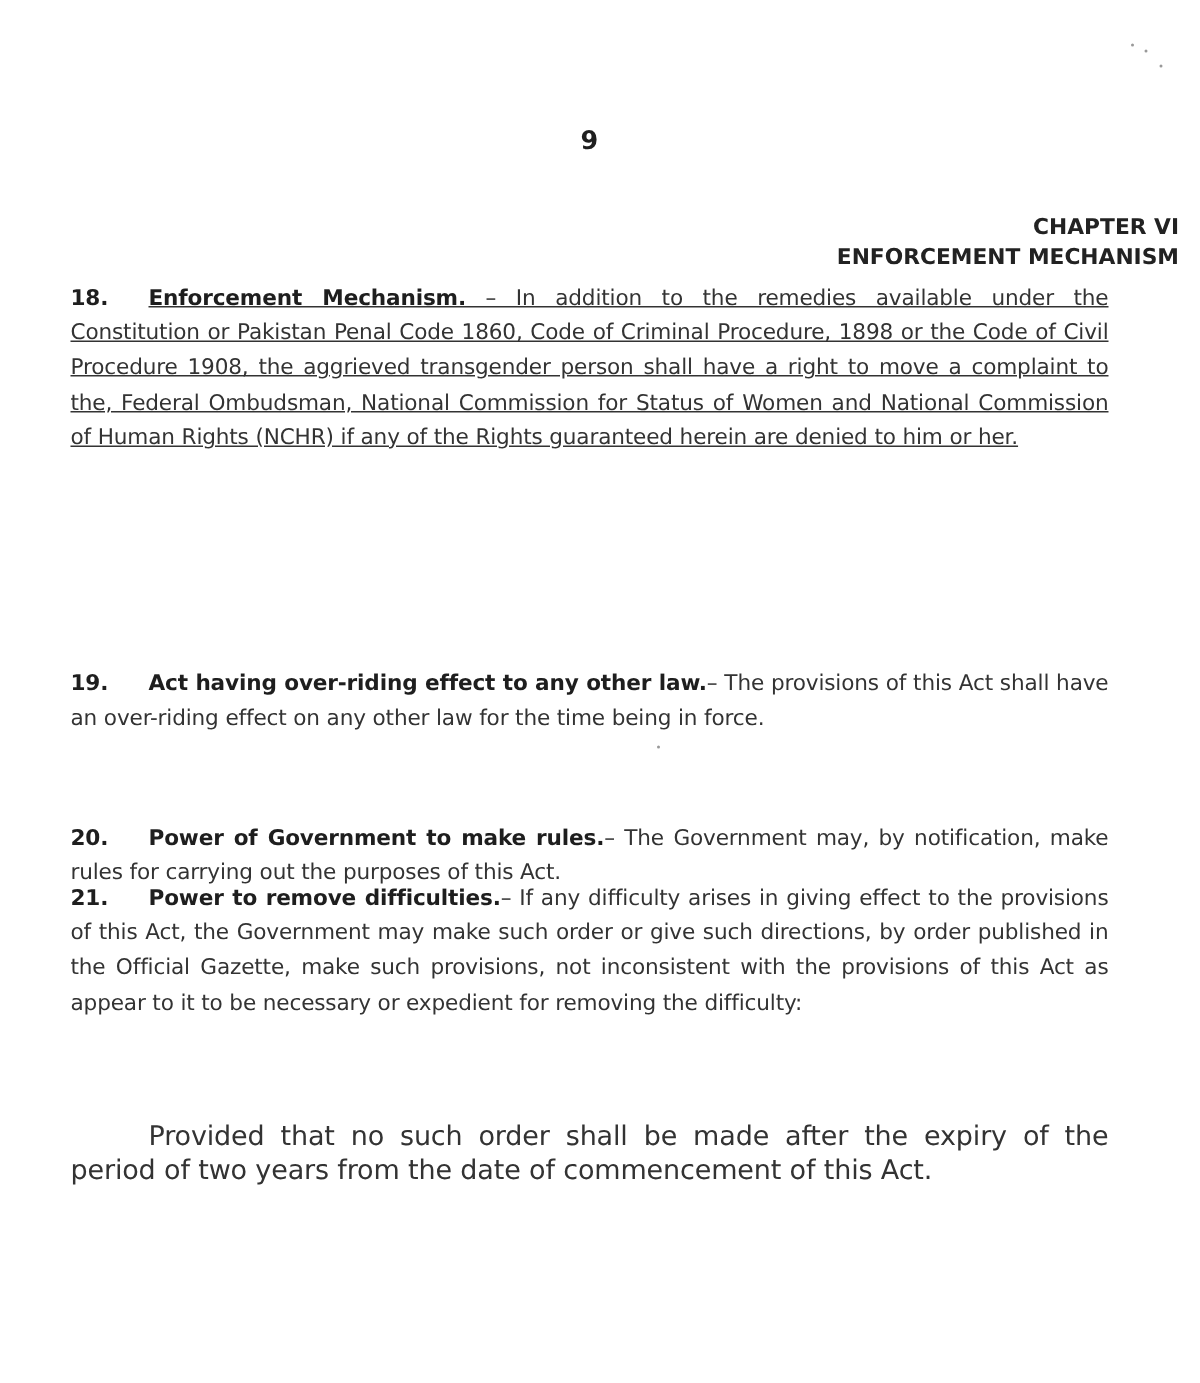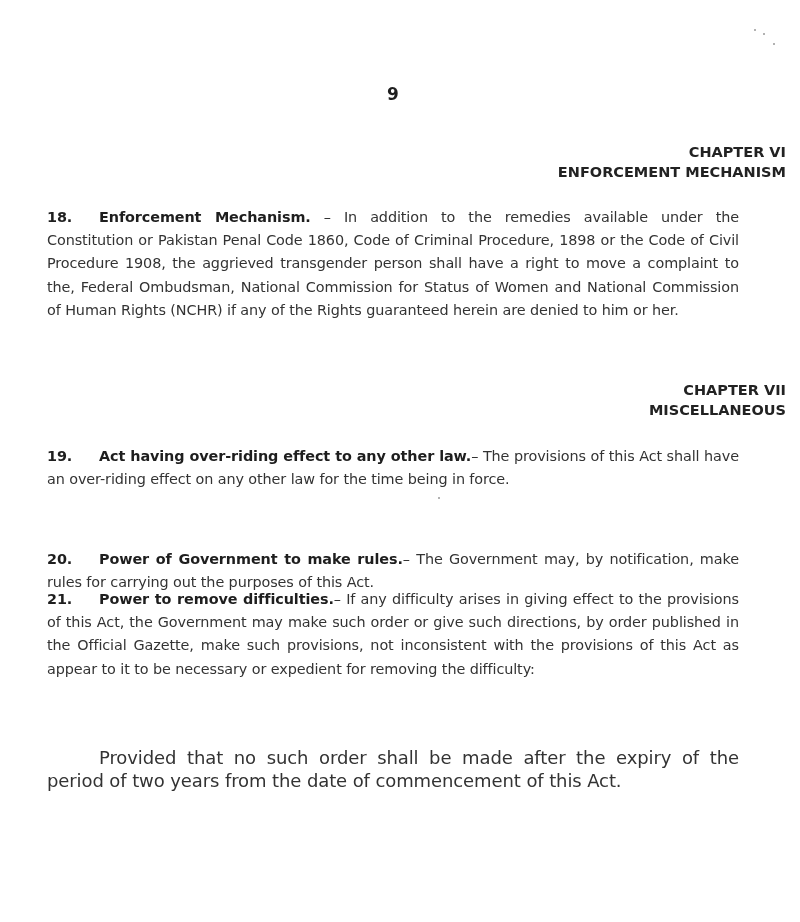--- a/index.html
+++ b/index.html
@@ -18,21 +18,21 @@
     }
     .chapter.vi { top: 142px; }
     .chapter.vii { top: 380px; }
     .section {
       position: absolute; left: 47px; width: 692px;
       font-size: 14.4px; line-height: 23.2px; text-align: justify; color: #333;
       letter-spacing: -0.1px;
     }
     .section .num { font-weight: bold; color: #1e1e1e; display: inline-block; width: 52px; }
     .section .heading { font-weight: bold; color: #1e1e1e; }
-    .s18 { top: 206px; }
+    .s18 { top: 188px; text-decoration: underline; }
     .s19 { top: 445px; }
     .s20 { top: 520px; margin-top: 28px; }
     .s21 { top: 588px; }
     .proviso {
       position: absolute; left: 47px; top: 746px; width: 692px;
       font-size: 18px; line-height: 23.2px; text-align: justify; color: #333;
       text-indent: 52px; letter-spacing: -0.1px;
     }
     .speck { position: absolute; width: 2px; height: 2px; background: #999; border-radius: 1px; }
   </style>
@@ -44,24 +44,20 @@
 
   <div class="chapter vi">
     <div>CHAPTER VI</div>
     <div>ENFORCEMENT MECHANISM</div>
   </div>
 
   <div class="section s18">
     <span class="num">18.</span><span class="heading">Enforcement Mechanism.</span><span> – In addition to the remedies available under the Constitution or Pakistan Penal Code 1860, Code of Criminal Procedure, 1898 or the Code of Civil Procedure 1908, the aggrieved transgender person shall have a right to move a complaint to the, Federal Ombudsman, National Commission for Status of Women and National Commission of Human Rights (NCHR) if any of the Rights guaranteed herein are denied to him or her.</span>
   </div>
 
-  <div class="chapter vii">
-    <div>CHAPTER VII</div>
-    <div>MISCELLANEOUS</div>
-  </div>
 
   <div class="section s19">
     <span class="num">19.</span><span class="heading">Act having over-riding effect to any other law.</span><span>– The provisions of this Act shall have an over-riding effect on any other law for the time being in force.</span>
   </div>
 
   <div class="section s20">
     <span class="num">20.</span><span class="heading">Power of Government to make rules.</span><span>– The Government may, by notification, make rules for carrying out the purposes of this Act.</span>
   </div>
 
   <div class="section s21">

